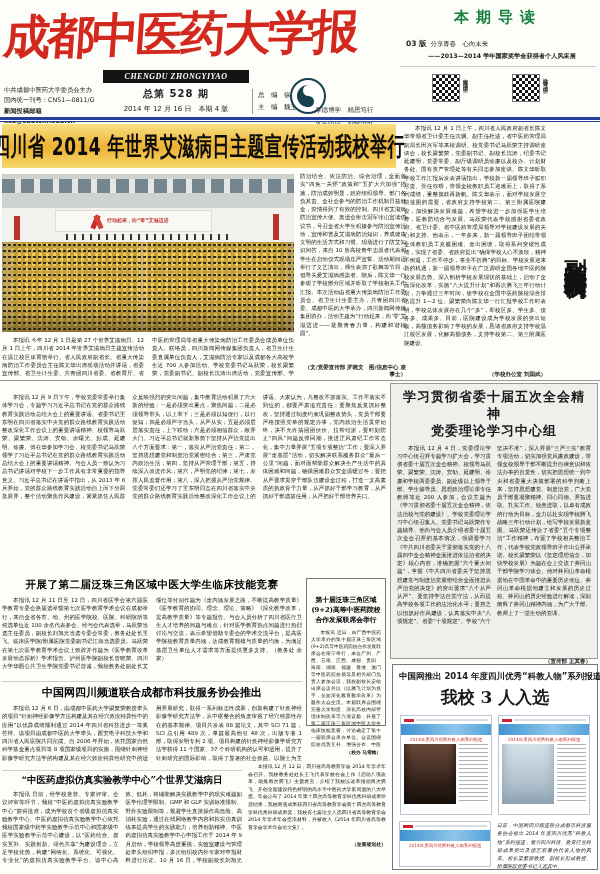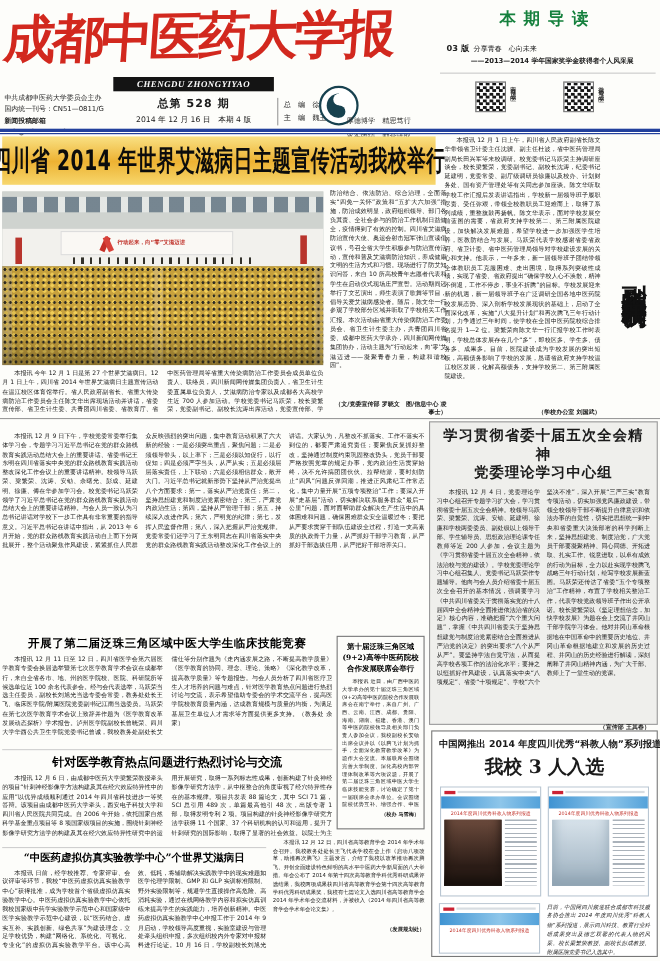--- a/index.html
+++ b/index.html
@@ -104,21 +104,21 @@
   .medical .bd { margin-top:4px; height:78px; column-count:2; column-gap:8px; overflow:hidden; }
   .ldiv1 { left:2px; top:681px; width:300px; border-top:1px solid #cfcfcf; height:0; }
   .acup { left:2px; top:685px; width:300px; height:83px; }
   .acup h2 { font-size:11px; }
   .acup .bd { margin-top:4px; height:60px; column-count:2; column-gap:8px; overflow:hidden; }
   .ldiv2 { left:2px; top:770px; width:240px; border-top:1px solid #cfcfcf; height:0; }
   .virtual { left:2px; top:774px; width:240px; height:98px; }
   .virtual h2 { font-size:9.5px; }
   .virtual .bd { margin-top:3px; height:80px; column-count:2; column-gap:7px; overflow:hidden; }
 
-  .pearl { left:306px; top:578px; width:80px; height:176px; border:1px solid #777; padding:4px 4px; }
+  .pearl { left:306px; top:578px; width:80px; height:148px; border:1px solid #777; padding:16px 4px; }
   .pearl h2 { font-size:6.8px; line-height:1.5; white-space:normal; }
   .pearl .bd { margin-top:3px; height:118px; overflow:hidden; font-size:4.7px; line-height:1.5; }
   .pearl .sig { font-size:4.7px; }
 
   .edusoc { left:248px; top:760px; width:138px; height:112px; }
   .edusoc h2 { font-size:8.5px; line-height:1.45; white-space:normal; }
   .edusoc .bd { margin-top:3px; height:76px; overflow:hidden; font-size:4.9px; line-height:1.55; }
   .edusoc .sig { font-size:4.9px; }
 
   
@@ -233,21 +233,21 @@
     <div class="sig">（宣传部 王其春）</div>
   </div>
 
   <div class="abs medical">
     <h2 class="serifH">开展了第二届泛珠三角区域中医大学生临床技能竞赛</h2>
     <div class="bd body-txt ind">本报讯 12 月 11 日至 12 日，四川省医学会第六届医学教育专委会换届选举暨第七次医学教育学术会议在成都举行，来自全省各市、地、州的医学院校、医院、科研院所等候选单位近 100 余名代表参会。经与会代表选举，马跃荣当选主任委员，副校长刘旭光当选专委会常委，教务处处长王飞、临床医学院/附属医院党委副书记江南当选委员。马跃荣在第七次医学教育学术会议上致辞并作题为《医学教育改革发展动态探析》学术报告。泸州医学院副校长曾晓荣、四川大学华西公共卫生学院党委书记曾诚，我校教务处副处长艾儒仕等分别作题为《走内涵发展之路，不断提高教学质量》《医学教育的协同、理念、理论、策略》《深化教学改革，提高教学质量》等专题报告。与会人员分析了四川省医疗卫生人才培养的问题与难点，针对医学教育热点问题进行热烈讨论与交流，表示希望借助专委会的学术交流平台，提高医学院校教育质量内涵，达成教育规模与质量的均衡，为满足基层卫生单位人才需求等方面提供更多支持。（教务处 余家）</div>
   </div>
   <div class="abs ldiv1"></div>
 
   <div class="abs acup">
-    <h2 class="serifH">针对医学教育热点问题进行热烈讨论与交流</h2>
+    <h2 class="serifH">中国网四川频道联合成都市科技服务协会推出</h2>
     <div class="bd body-txt ind">本报讯 12 月 6 日，由成都中医药大学梁繁荣教授牵头的项目“针刺神经影像学方法构建及其在经穴效应特异性中的应用”以优异成绩顺利通过 2014 年四川省科技进步一等奖答辩。该项目由成都中医药大学牵头，西安电子科技大学和四川省人民医院共同完成。自 2006 年开始，依托国家自然科学基金重点项目等 8 项国家级项目的实施，围绕针刺神经影像学研究方法学的构建及其在经穴效应特异性研究中的运用开展研究，取得一系列标志性成果，创新构建了针灸神经影像学研究方法学，从中枢整合的角度审视了经穴特异性存在的基本规律。项目共发表 88 篇论文，其中 SCI 71 篇，SCI 总引用 489 次，单篇最高他引 48 次，出版专著 1 部，取得发明专利 2 项。项目构建的针灸神经影像学研究方法学获得 11 个国家、37 个科研机构的认可和运用，提升了针刺研究的国际影响，取得了显著的社会效益。以院士为主任委员的鉴定委员会一致认为，项目成果价值突出，应用前景好，极大地促进了针灸学科的现代化和国际化发展，提升了中国针灸研究的国际影响力，研究成果已达到国际领先水平。（针推学院 曾芳）</div>
   </div>
   <div class="abs ldiv2"></div>
 
   <div class="abs virtual">
     <h2 class="serifH">“中医药虚拟仿真实验教学中心”个世界艾滋病日</h2>
     <div class="bd body-txt ind">本报讯 日前，经学校推荐、专家评审、会议评审等环节，我校“中医药虚拟仿真实验教学中心”获得批准，成为学校首个省级虚拟仿真实验教学中心。中医药虚拟仿真实验教学中心依托我校国家级中药学实验教学示范中心和国家级中医学实验教学示范中心建设，以“医药结合、虚实互补、实践创新、绿色共享”为建设理念，立足学校优势，构建“网络化、系统化、可视化、专业化”的虚拟仿真实验教学平台。该中心高效、低耗，将辅助解决实践教学中的现实难题如医学伦理学限制、GMP 和 GLP 实训标准限制、野外实验限制等，规避学生直接操作高危险、高消耗实验，通过在线网络教学内容和拟实仿真训练来提高学生的实践能力，培养创新精神。中医药虚拟仿真实验教学中心申报工作于 2014 年 9 月启动，学校领导高度重视，实验室建设与管理处牵头组织申报，多次组织校内外专家对申报材料进行论证。10 月 16 日，学校副校长刘旭光率相关人员参加答辩，顺利通过评审。中心获批为省级虚拟仿真实验教学中心，标志着我校中医药类虚拟仿真教学水平迈上了一个新的台阶，是学校实验平台建设的又一标志性成果。（实验室建设与管理处）</div>
   </div>
 
   <div class="abs pearl">

